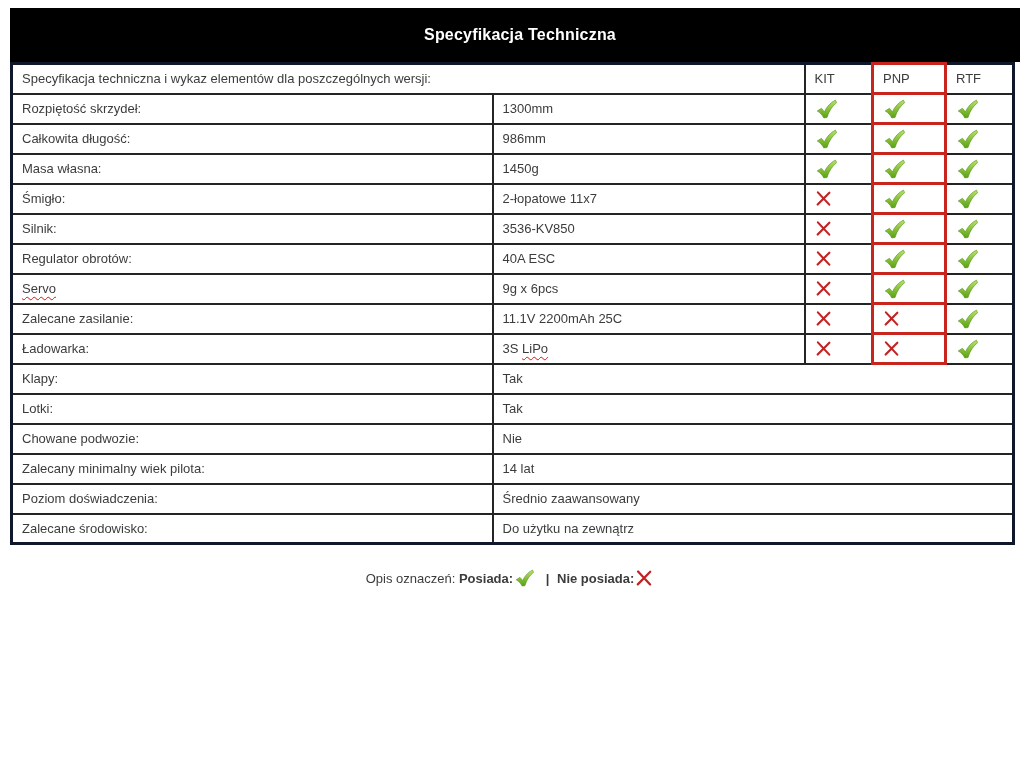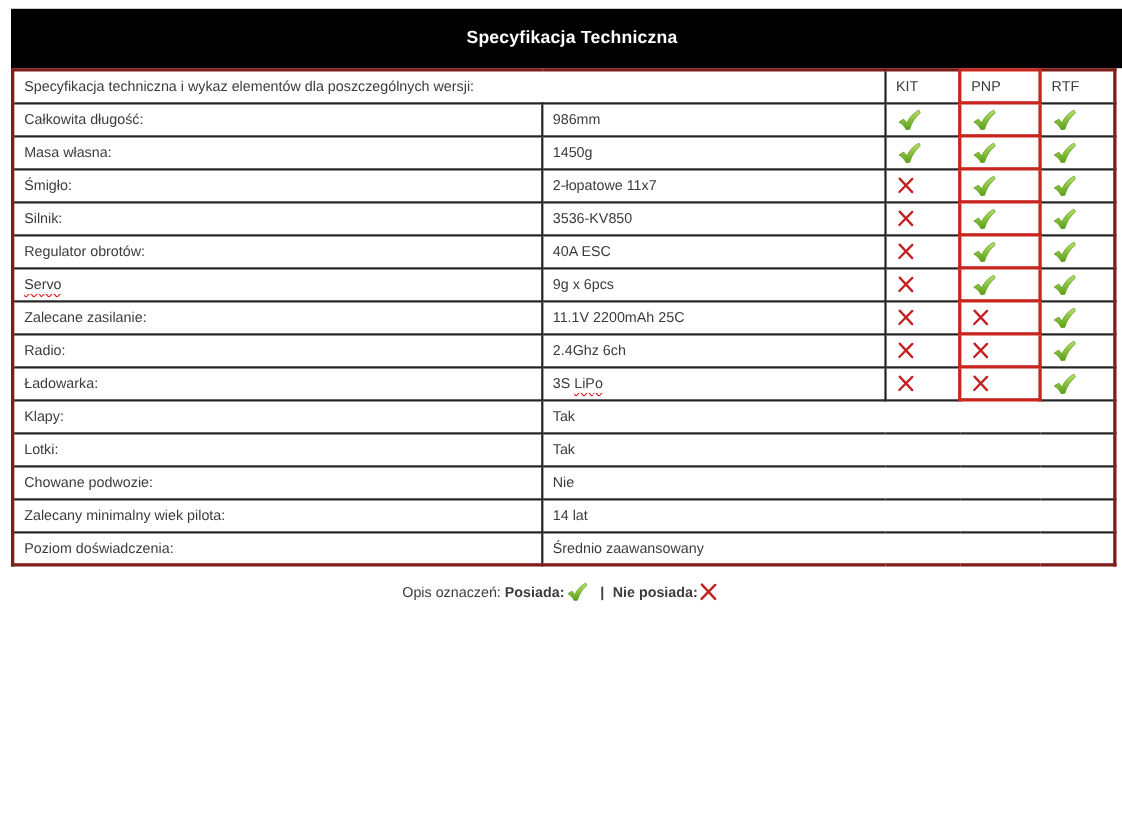--- a/index.html
+++ b/index.html
@@ -22,21 +22,21 @@
     font-size: 16px;
     font-weight: 700;
     letter-spacing: 0.2px;
   }
 
   
   table.spec {
     width: 1002px;
     border-collapse: collapse;
     table-layout: fixed;
-    border: 3px solid #7f1d1d;
+    border: 3px solid #0f172a;
   }
   table.spec th, table.spec td {
     border: 2px solid #242424;
     height: 30px;
     padding: 2px 6px 2px 9px;
     font-size: 13px;
     font-weight: 400;
     color: #3c3c3c;
     text-align: left;
     vertical-align: middle;
@@ -58,21 +58,21 @@
     text-decoration-line: underline;
     text-decoration-style: wavy;
     text-decoration-color: #dd1111;
     text-decoration-thickness: 1px;
     text-underline-offset: 3px;
   }
 
   
   .legend {
     width: 1002px;
-    margin-top: 14px;
+    margin-top: 24px;
     text-align: center;
     font-size: 13px;
     color: #3c3c3c;
   }
   .legend b { font-weight: 700; }
   .legend svg.mark { margin: 0 3px 3px 1px; }
   .legend .sep { margin: 0 4px; font-weight: 700; }
 
   .svg-defs { position: absolute; width: 0; height: 0; overflow: hidden; }
 </style>
@@ -111,20 +111,33 @@
     <thead>
       <tr>
         <th colspan="2">Specyfikacja techniczna i wykaz elementów dla poszczególnych wersji:</th>
         <th>KIT</th>
         <th class="pnp">PNP</th>
         <th>RTF</th>
       </tr>
     </thead>
     <tbody>
         <tr>
+          <td>Rozpiętość skrzydeł:</td>
+          <td>1300mm</td>
+          <td class="mark-cell"><svg class="mark check">
+              <use href="#icon-check"></use>
+            </svg></td>
+          <td class="mark-cell pnp"><svg class="mark check">
+              <use href="#icon-check"></use>
+            </svg></td>
+          <td class="mark-cell"><svg class="mark check">
+              <use href="#icon-check"></use>
+            </svg></td>
+        </tr>
+        <tr>
           <td>Całkowita długość:</td>
           <td>986mm</td>
           <td class="mark-cell"><svg class="mark check">
               <use href="#icon-check"></use>
             </svg></td>
           <td class="mark-cell pnp"><svg class="mark check">
               <use href="#icon-check"></use>
             </svg></td>
           <td class="mark-cell"><svg class="mark check">
               <use href="#icon-check"></use>
@@ -202,33 +215,20 @@
               <use href="#icon-cross"></use>
             </svg></td>
           <td class="mark-cell pnp"><svg class="mark cross">
               <use href="#icon-cross"></use>
             </svg></td>
           <td class="mark-cell"><svg class="mark check">
               <use href="#icon-check"></use>
             </svg></td>
         </tr>
         <tr>
-          <td>Radio:</td>
-          <td>2.4Ghz 6ch</td>
-          <td class="mark-cell"><svg class="mark cross">
-              <use href="#icon-cross"></use>
-            </svg></td>
-          <td class="mark-cell pnp"><svg class="mark cross">
-              <use href="#icon-cross"></use>
-            </svg></td>
-          <td class="mark-cell"><svg class="mark check">
-              <use href="#icon-check"></use>
-            </svg></td>
-        </tr>
-        <tr>
           <td>Ładowarka:</td>
           <td>3S <span class="squiggle">LiPo</span></td>
           <td class="mark-cell"><svg class="mark cross">
               <use href="#icon-cross"></use>
             </svg></td>
           <td class="mark-cell pnp"><svg class="mark cross">
               <use href="#icon-cross"></use>
             </svg></td>
           <td class="mark-cell"><svg class="mark check">
               <use href="#icon-check"></use>
@@ -246,20 +246,24 @@
           <td>Chowane podwozie:</td>
           <td colspan="4">Nie</td>
         </tr>
         <tr>
           <td>Zalecany minimalny wiek pilota:</td>
           <td colspan="4">14 lat</td>
         </tr>
         <tr>
           <td>Poziom doświadczenia:</td>
           <td colspan="4">Średnio zaawansowany</td>
+        </tr>
+        <tr>
+          <td>Zalecane środowisko:</td>
+          <td colspan="4">Do użytku na zewnątrz</td>
         </tr>
       </tbody>
   </table>
 
   <div class="legend">
     <span>Opis oznaczeń:</span>
     <b>Posiada:</b><svg class="mark check" style="width:21px;height:18px">
         <use href="#icon-check"></use>
       </svg>
     <span class="sep">|</span>

